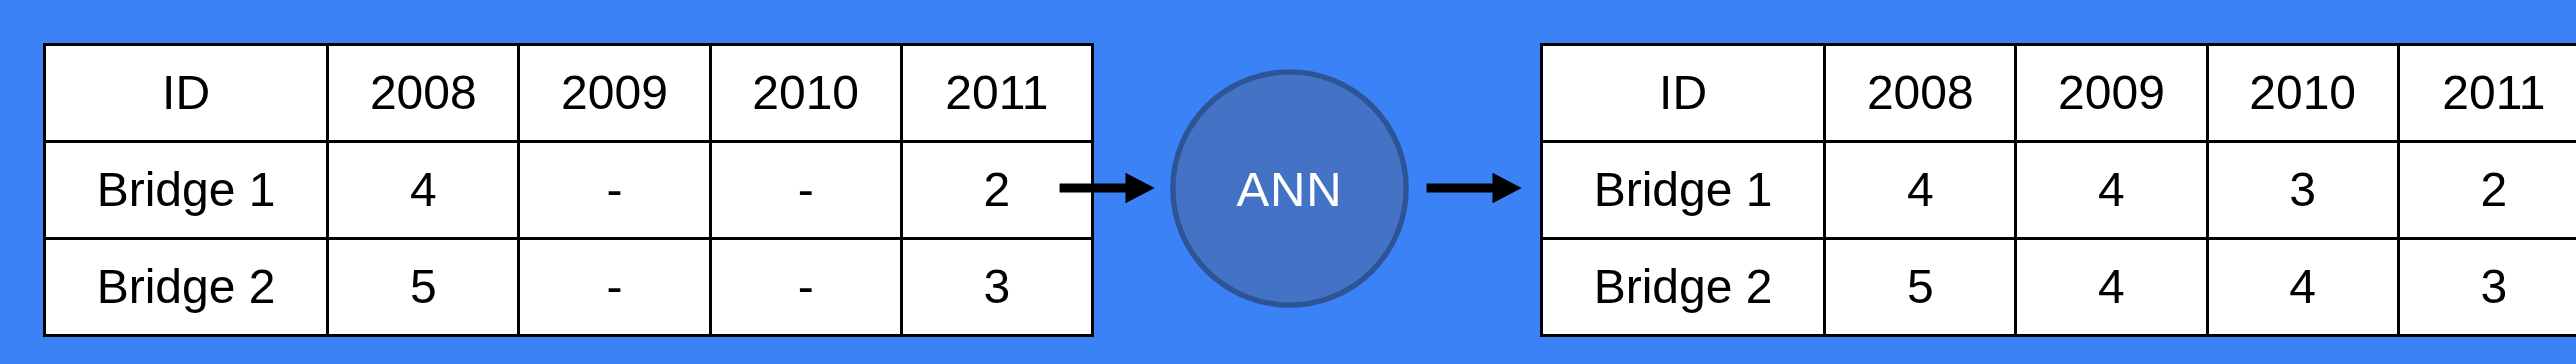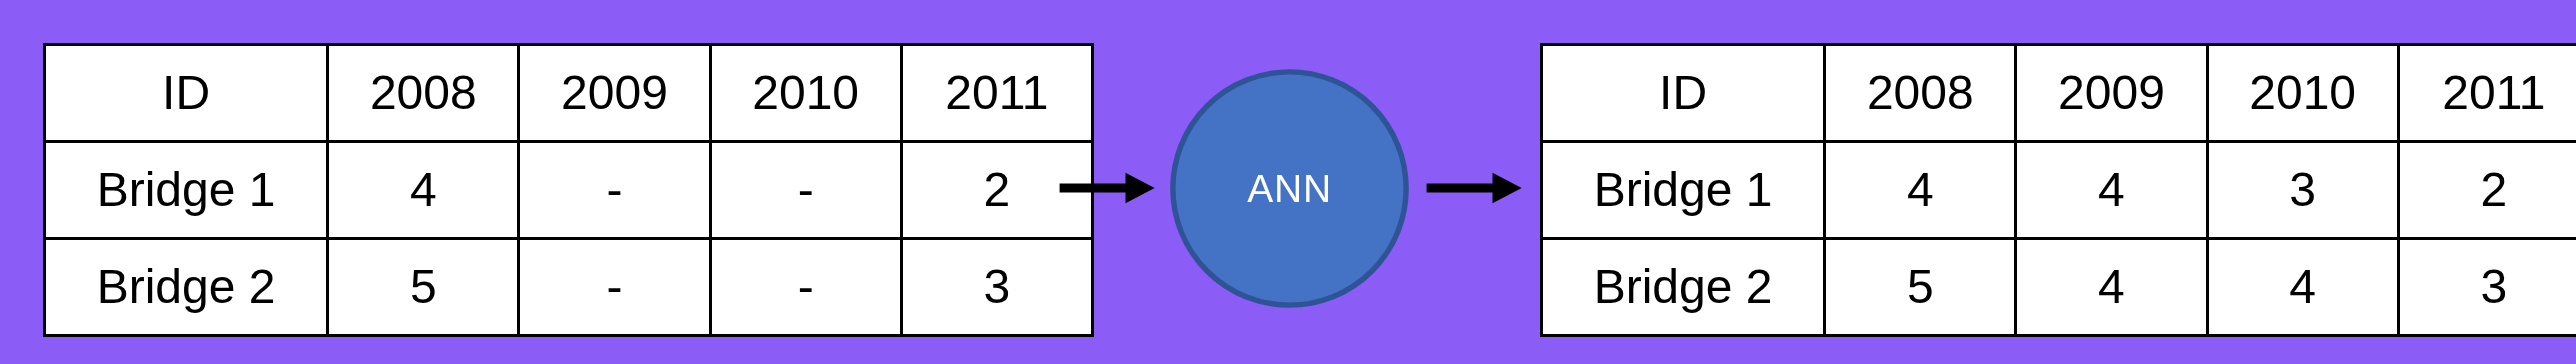--- a/index.html
+++ b/index.html
@@ -7,21 +7,21 @@
     padding: 0;
     background: #ffffff;
   }
   body {
     font-family: "Liberation Sans", sans-serif;
   }
   #canvas {
     position: relative;
     width: 2576px;
     height: 365px;
-    background: #8b5cf6;
+    background: #3b82f6;
     overflow: hidden;
   }
 
   
   .data-table {
     position: absolute;
     top: 43px;
     border-collapse: collapse;
     table-layout: fixed;
     background: #ffffff;
@@ -66,21 +66,21 @@
   .ann-node svg { display: block; }
   .ann-label {
     position: absolute;
     left: 0;
     top: 0;
     width: 241px;
     height: 241px;
     display: flex;
     align-items: center;
     justify-content: center;
-    font-size: 39px;
+    font-size: 49px;
     color: #ffffff;
     letter-spacing: 0.8px;
     pointer-events: none;
   }
 </style>
 </head>
 <body>
 
 <div id="canvas">
 

